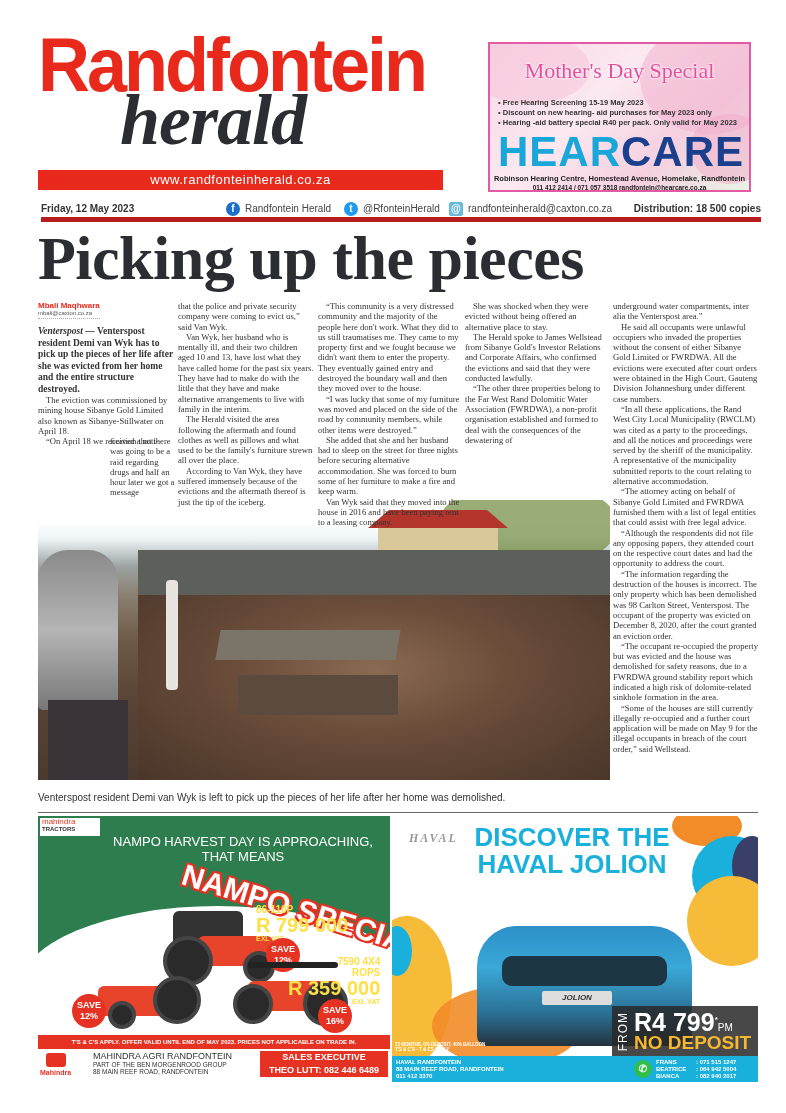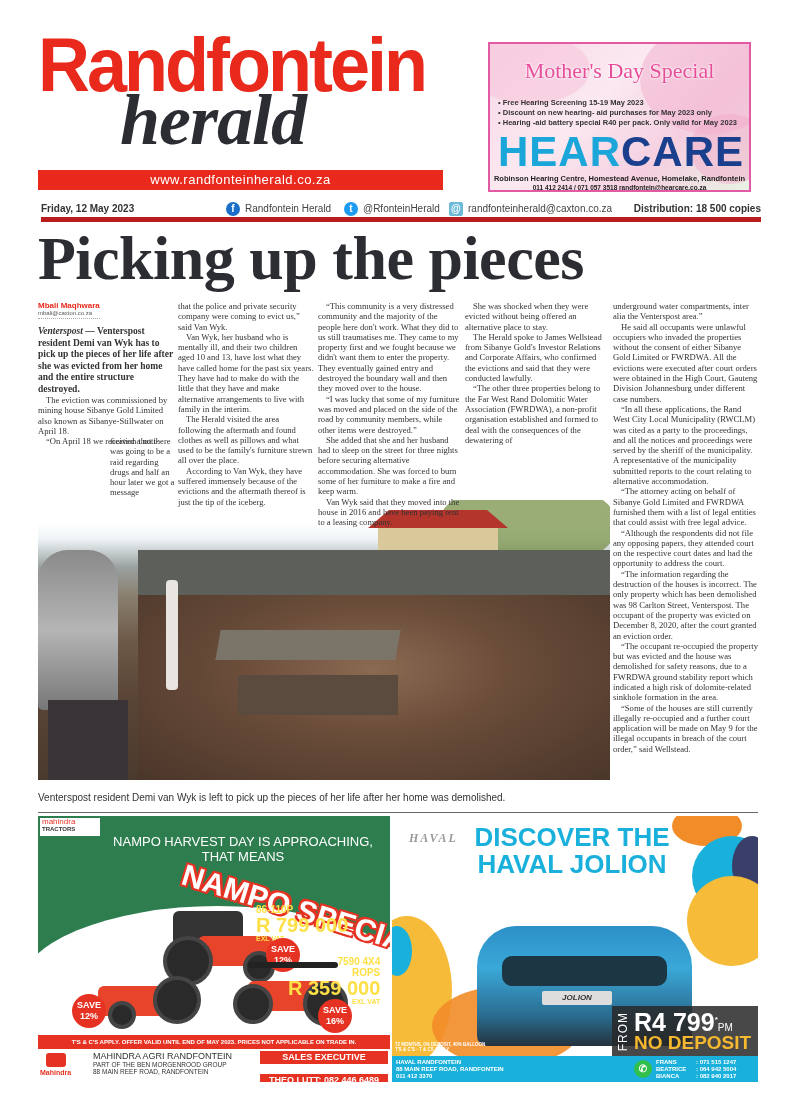--- a/index.html
+++ b/index.html
@@ -55,21 +55,21 @@
 .price .v{font-size:20px;line-height:20px}
 .price .e{font-size:7px;line-height:8px}
 .save{width:34px;height:34px;border-radius:50%;background:#e63222;color:#fff;font-family:"Liberation Sans",sans-serif;font-weight:bold;font-size:9px;text-align:center;line-height:11px;padding-top:6px}
 .tractor{background:#e8432b;border-radius:6px}
 .wheel{background:#2a2a2a;border-radius:50%;border:4px solid #444}
 #mah-terms{left:0;top:219px;width:100%;height:14px;background:#e63222;color:#fff;font-family:"Liberation Sans",sans-serif;font-weight:bold;font-size:6px;line-height:14px;text-align:center}
 #mah-foot{left:0;top:233px;width:100%;height:33px;background:#fff}
 #mah-foot-name{left:55px;top:3px;font-family:"Liberation Sans",sans-serif;font-size:9px;color:#333;line-height:9px}
 #mah-foot-name .s{font-size:6.5px;line-height:7px}
 #mah-sales{left:222px;top:2px;width:128px;text-align:center;font-family:"Liberation Sans",sans-serif;font-weight:bold;color:#fff;font-size:9px}
-#mah-sales div{background:#e63222;margin-bottom:10px;line-height:13px}
+#mah-sales div{background:#e63222;margin-bottom:0;line-height:13px}
 
 #haval{left:392px;top:816px;width:366px;height:266px;background:#fff;overflow:hidden}
 #haval-brand{left:17px;top:15px;color:#999;font-family:Liberation Serif, serif;font-style:italic;font-weight:bold;font-size:12px;letter-spacing:2px}
 #haval-head{left:60px;top:8px;width:240px;text-align:center;color:#1ab0dc;font-family:"Liberation Sans",sans-serif;font-weight:bold;font-size:26px;line-height:27px}
 .blob{border-radius:50%}
 #car{left:85px;top:110px;width:215px;height:120px;background:linear-gradient(180deg,#2c90c7 0%,#3aa8d8 35%,#2a6c90 75%,#24323c 100%);border-radius:40px 40px 10px 10px}
 #car-badge{left:150px;top:175px;width:70px;height:14px;background:#ddd;color:#333;font-family:"Liberation Sans",sans-serif;font-style:italic;font-weight:bold;font-size:8px;text-align:center;line-height:14px;border-radius:2px}
 #haval-price{left:220px;top:190px;width:146px;height:50px;background:rgba(40,40,40,.85)}
 #haval-from{left:4px;top:6px;width:14px;color:#fff;font-family:"Liberation Sans",sans-serif;font-size:12px;writing-mode:vertical-rl;transform:rotate(180deg);letter-spacing:1px}
 #haval-amt{left:22px;top:0;color:#fff;font-family:"Liberation Sans",sans-serif;font-weight:bold;font-size:25px;line-height:27px}

